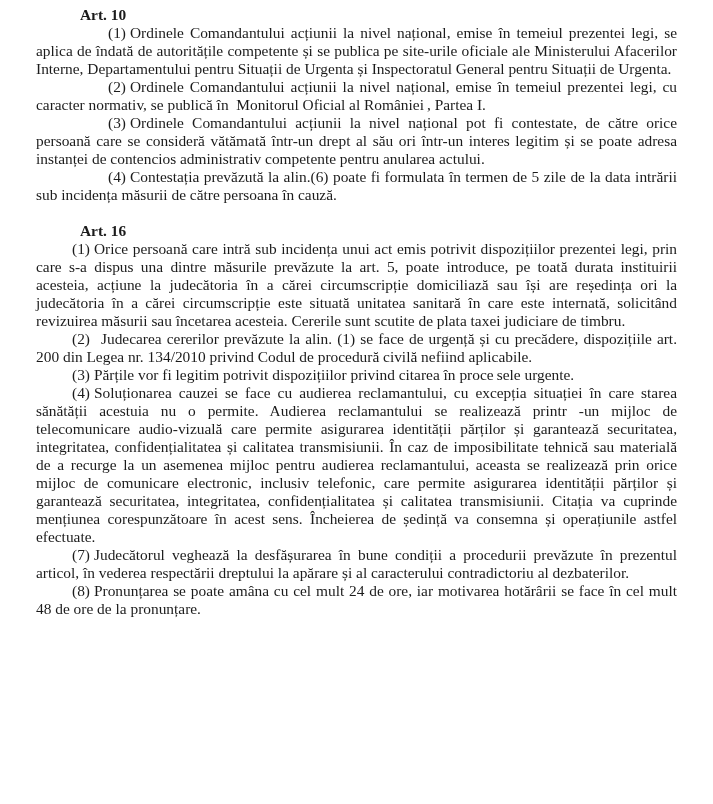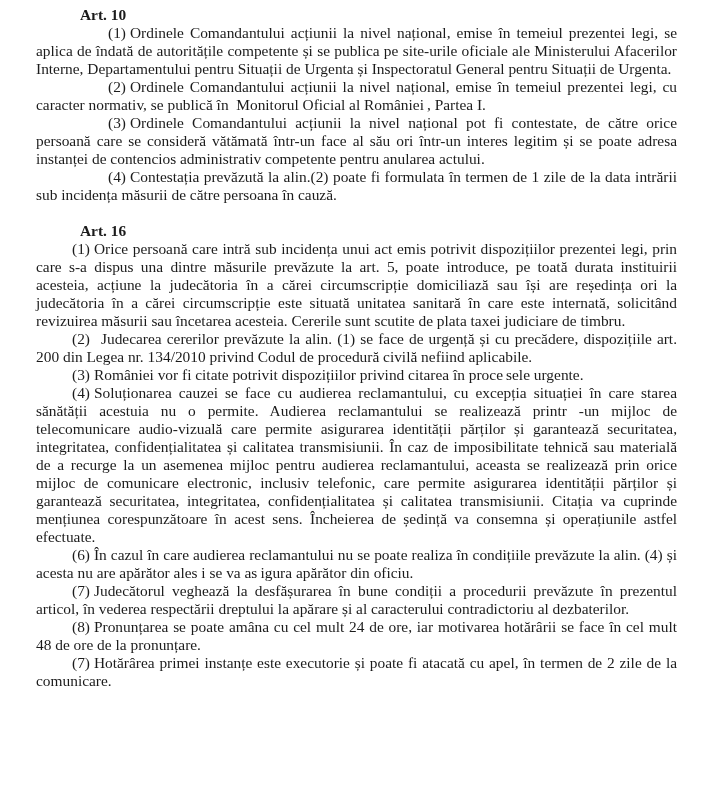--- a/index.html
+++ b/index.html
@@ -36,29 +36,27 @@
 </style>
 </head>
 <body>
 
 <main class="page">
 
   <section class="article">
     <h2 class="art-heading">Art. 10</h2>
     <p class="para tabbed"><span class="pnum">(1)</span><span class="ptext">Ordinele Comandantului acțiunii la nivel național, emise în temeiul prezentei legi, se aplica de îndată de autoritățile competente și se publica pe site-urile oficiale ale Ministerului Afacerilor Interne, Departamentului pentru Situații de Urgenta și Inspectoratul General pentru Situații de Urgenta.</span></p>
     <p class="para tabbed"><span class="pnum">(2)</span><span class="ptext">Ordinele Comandantului acțiunii la nivel național, emise în temeiul prezentei legi, cu caracter normativ, se publică în Monitorul Oficial al României , Partea I.</span></p>
-    <p class="para tabbed"><span class="pnum">(3)</span><span class="ptext">Ordinele Comandantului acțiunii la nivel național pot fi contestate, de către orice persoană care se consideră vătămată într-un face al său ori într-un interes legitim și se poate adresa instanței de contencios administrativ competente pentru anularea actului.</span></p>
-    <p class="para tabbed"><span class="pnum">(4)</span><span class="ptext">Contestația prevăzută la alin.(2) poate fi formulata în termen de 1 zile de la data intrării sub incidența măsurii de către persoana în cauză.</span></p>
+    <p class="para tabbed"><span class="pnum">(3)</span><span class="ptext">Ordinele Comandantului acțiunii la nivel național pot fi contestate, de către orice persoană care se consideră vătămată într-un drept al său ori într-un interes legitim și se poate adresa instanței de contencios administrativ competente pentru anularea actului.</span></p>
+    <p class="para tabbed"><span class="pnum">(4)</span><span class="ptext">Contestația prevăzută la alin.(6) poate fi formulata în termen de 5 zile de la data intrării sub incidența măsurii de către persoana în cauză.</span></p>
   </section>
 
   <section class="article article-gap">
     <h2 class="art-heading">Art. 16</h2>
     <p class="para spaced"><span class="pnum">(1)</span><span class="ptext">Orice persoană care intră sub incidența unui act emis potrivit dispozițiilor prezentei legi, prin care s-a dispus una dintre măsurile prevăzute la art. 5, poate introduce, pe toată durata instituirii acesteia, acțiune la judecătoria în a cărei circumscripție domiciliază sau își are reședința ori la judecătoria în a cărei circumscripție este situată unitatea sanitară în care este internată, solicitând revizuirea măsurii sau încetarea acesteia. Cererile sunt scutite de plata taxei judiciare de timbru.</span></p>
     <p class="para spaced gap2"><span class="pnum">(2)</span><span class="ptext">Judecarea cererilor prevăzute la alin. (1) se face de urgență și cu precădere, dispozițiile art. 200 din Legea nr. 134/2010 privind Codul de procedură civilă nefiind aplicabile.</span></p>
-    <p class="para spaced"><span class="pnum">(3)</span><span class="ptext">României vor fi citate potrivit dispozițiilor privind citarea în proce sele urgente.</span></p>
+    <p class="para spaced"><span class="pnum">(3)</span><span class="ptext">Părțile vor fi legitim potrivit dispozițiilor privind citarea în proce sele urgente.</span></p>
     <p class="para spaced"><span class="pnum">(4)</span><span class="ptext">Soluționarea cauzei se face cu audierea reclamantului, cu excepția situației în care starea sănătății acestuia nu o permite. Audierea reclamantului se realizează printr -un mijloc de telecomunicare audio-vizuală care permite asigurarea identității părților și garantează securitatea, integritatea, confidențialitatea și calitatea transmisiunii. În caz de imposibilitate tehnică sau materială de a recurge la un asemenea mijloc pentru audierea reclamantului, aceasta se realizează prin orice mijloc de comunicare electronic, inclusiv telefonic, care permite asigurarea identității părților și garantează securitatea, integritatea, confidențialitatea și calitatea transmisiunii. Citația va cuprinde mențiunea corespunzătoare în acest sens. Încheierea de ședință va consemna și operațiunile astfel efectuate.</span></p>
-    <p class="para spaced"><span class="pnum">(6)</span><span class="ptext">În cazul în care audierea reclamantului nu se poate realiza în condițiile prevăzute la alin. (4) și acesta nu are apărător ales i se va as igura apărător din oficiu.</span></p>
     <p class="para spaced"><span class="pnum">(7)</span><span class="ptext">Judecătorul veghează la desfășurarea în bune condiții a procedurii prevăzute în prezentul articol, în vederea respectării dreptului la apărare și al caracterului contradictoriu al dezbaterilor.</span></p>
     <p class="para spaced"><span class="pnum">(8)</span><span class="ptext">Pronunțarea se poate amâna cu cel mult 24 de ore, iar motivarea hotărârii se face în cel mult 48 de ore de la pronunțare.</span></p>
-    <p class="para spaced"><span class="pnum">(7)</span><span class="ptext">Hotărârea primei instanțe este executorie și poate fi atacată cu apel, în termen de 2 zile de la comunicare.</span></p>
   </section>
 
 </main>
 
 </body></html>

